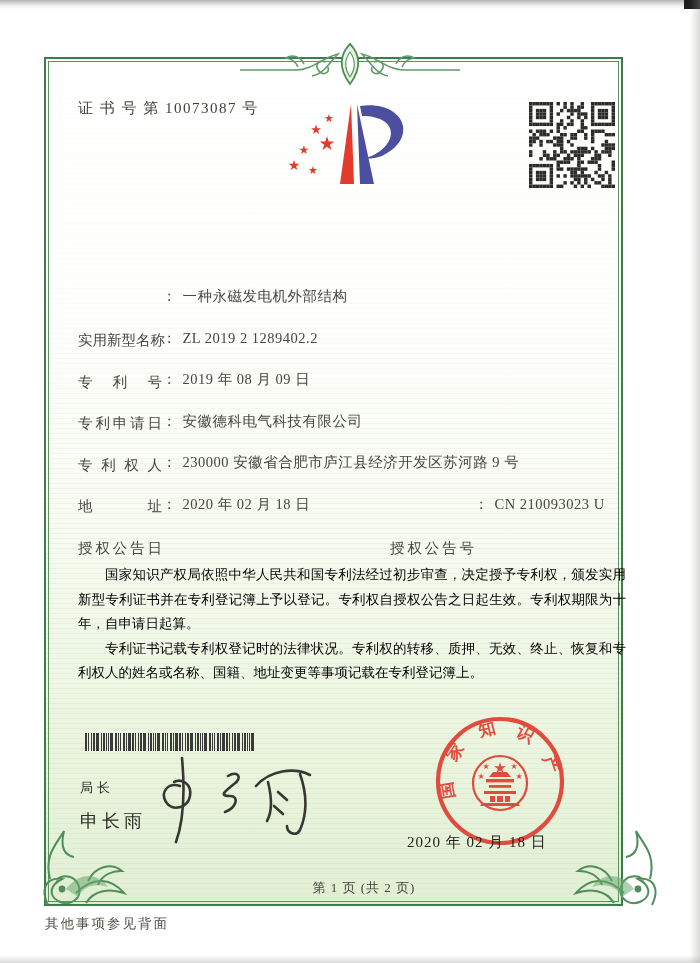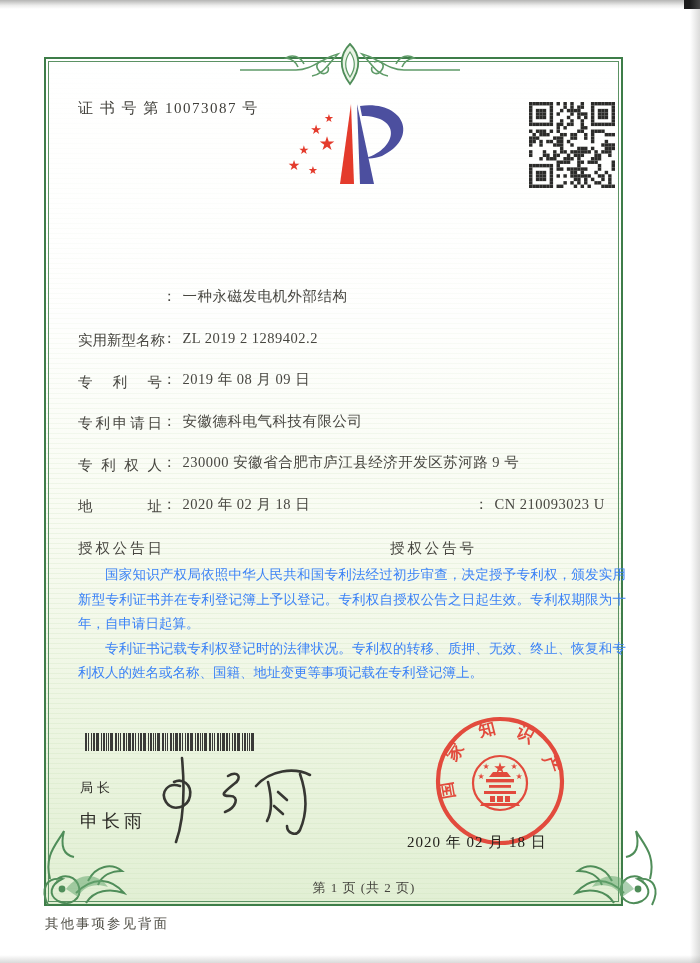--- a/index.html
+++ b/index.html
@@ -31,21 +31,21 @@
   .title{position:absolute;left:45px;top:206px;width:578px;margin:0;text-align:center;
          font-size:30px;font-weight:600;letter-spacing:12px;text-indent:12px;color:#33322d;}
   #fields{position:absolute;left:78px;top:287px;width:546px;font-size:14.5px;color:#474640;}
   .frow{position:relative;height:20px;margin-bottom:21.5px;white-space:nowrap;}
   .flabel{display:inline-block;width:84px;text-align:justify;text-align-last:justify;vertical-align:top;margin-top:44px;}
   .fcolon{display:inline-block;margin-right:6px;}
   .fvalue{letter-spacing:.5px;text-align:center;}
   .fpair2{position:absolute;left:312px;top:0;}
   .fpair2 .flabel{width:84px;}
   #paras{position:absolute;left:78px;top:563px;width:548px;font-size:13.5px;line-height:1.82;
-         color:#3b82f6;text-align:justify;}
+         color:#000000;text-align:justify;}
   #paras p{margin:0;text-indent:2em;}
   .barcode{position:absolute;left:85px;top:733px;width:172px;height:18px;}
   .officer-title{position:absolute;left:80px;top:779px;font-size:13px;letter-spacing:4px;color:#2d2c27;}
   .officer-name{position:absolute;left:80px;top:809px;font-size:18px;letter-spacing:4px;color:#2d2c27;}
   .signature{position:absolute;left:140px;top:750px;width:205px;height:105px;}
   .seal{position:absolute;left:430px;top:710px;width:140px;height:142px;opacity:.92;}
   .seal-date{position:absolute;left:407px;top:833px;font-size:15px;letter-spacing:1px;color:#23221d;z-index:6;}
   .page-num{position:absolute;left:45px;top:879px;width:638px;text-align:center;font-size:13px;
             letter-spacing:1px;color:#45443e;}
   .back-note{position:absolute;left:45px;top:915px;width:578px;text-align:left;font-size:13.5px;

